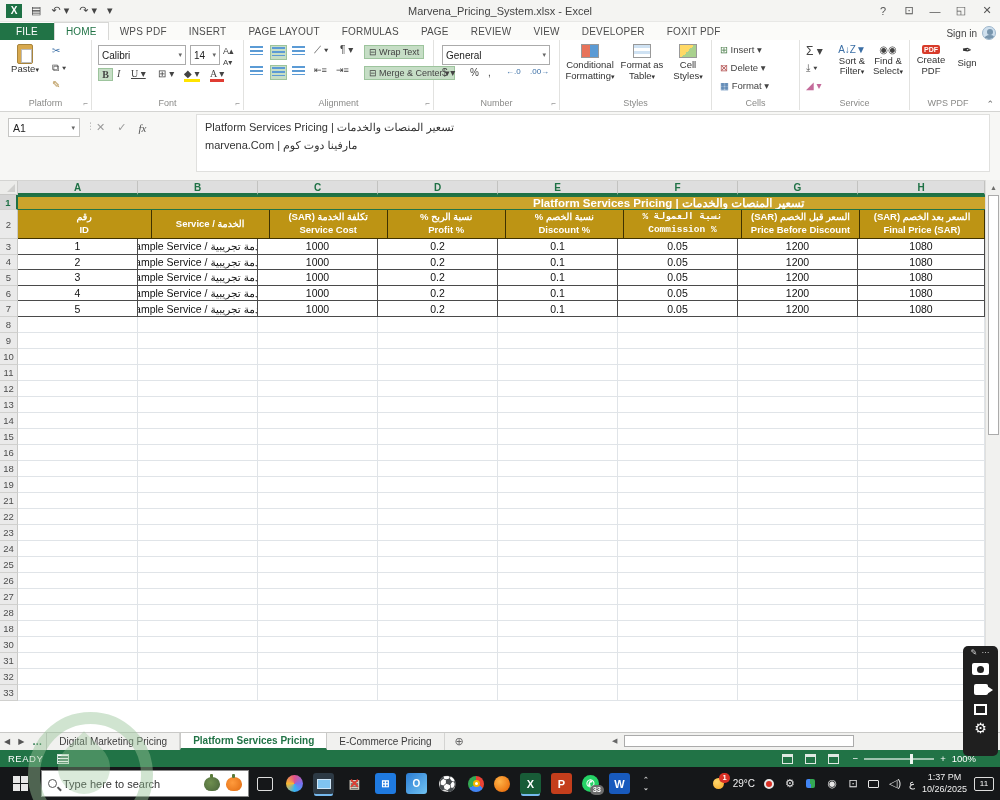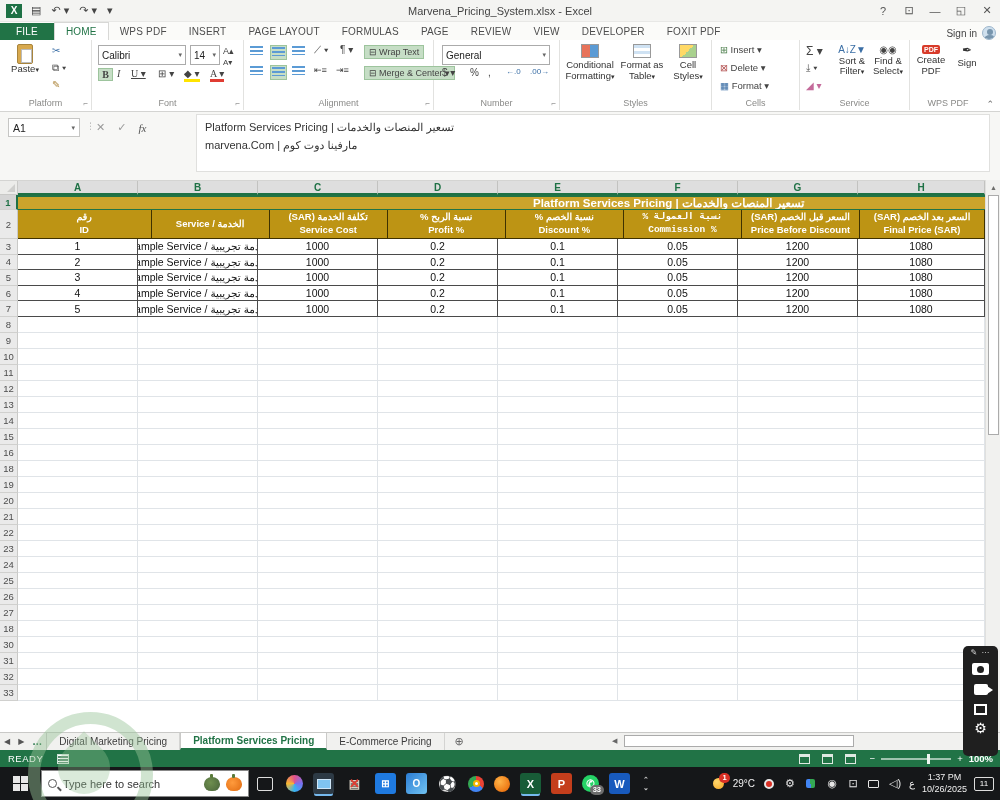--- a/index.html
+++ b/index.html
@@ -551,31 +551,20 @@
         <div class="ecell" style="width: 120px;"></div>
         <div class="ecell" style="width: 120px;"></div>
         <div class="ecell" style="width: 120px;"></div>
         <div class="ecell" style="width: 120px;"></div>
         <div class="ecell" style="width: 120px;"></div>
         <div class="ecell" style="width: 120px;"></div>
         <div class="ecell" style="width: 120px;"></div>
         <div class="ecell" style="width: 127px;"></div>
       </div>
       <div class="grow" style="height: 16px;">
-        <div class="rowh" style="height: 16px;">20</div>
-        <div class="ecell" style="width: 120px;"></div>
-        <div class="ecell" style="width: 120px;"></div>
-        <div class="ecell" style="width: 120px;"></div>
-        <div class="ecell" style="width: 120px;"></div>
-        <div class="ecell" style="width: 120px;"></div>
-        <div class="ecell" style="width: 120px;"></div>
-        <div class="ecell" style="width: 120px;"></div>
-        <div class="ecell" style="width: 127px;"></div>
-      </div>
-      <div class="grow" style="height: 16px;">
         <div class="rowh" style="height: 16px;">21</div>
         <div class="ecell" style="width: 120px;"></div>
         <div class="ecell" style="width: 120px;"></div>
         <div class="ecell" style="width: 120px;"></div>
         <div class="ecell" style="width: 120px;"></div>
         <div class="ecell" style="width: 120px;"></div>
         <div class="ecell" style="width: 120px;"></div>
         <div class="ecell" style="width: 120px;"></div>
         <div class="ecell" style="width: 127px;"></div>
       </div>
@@ -629,20 +618,31 @@
         <div class="ecell" style="width: 120px;"></div>
         <div class="ecell" style="width: 120px;"></div>
         <div class="ecell" style="width: 120px;"></div>
         <div class="ecell" style="width: 120px;"></div>
         <div class="ecell" style="width: 120px;"></div>
         <div class="ecell" style="width: 120px;"></div>
         <div class="ecell" style="width: 127px;"></div>
       </div>
       <div class="grow" style="height: 16px;">
         <div class="rowh" style="height: 16px;">27</div>
+        <div class="ecell" style="width: 120px;"></div>
+        <div class="ecell" style="width: 120px;"></div>
+        <div class="ecell" style="width: 120px;"></div>
+        <div class="ecell" style="width: 120px;"></div>
+        <div class="ecell" style="width: 120px;"></div>
+        <div class="ecell" style="width: 120px;"></div>
+        <div class="ecell" style="width: 120px;"></div>
+        <div class="ecell" style="width: 127px;"></div>
+      </div>
+      <div class="grow" style="height: 16px;">
+        <div class="rowh" style="height: 16px;">28</div>
         <div class="ecell" style="width: 120px;"></div>
         <div class="ecell" style="width: 120px;"></div>
         <div class="ecell" style="width: 120px;"></div>
         <div class="ecell" style="width: 120px;"></div>
         <div class="ecell" style="width: 120px;"></div>
         <div class="ecell" style="width: 120px;"></div>
         <div class="ecell" style="width: 120px;"></div>
         <div class="ecell" style="width: 127px;"></div>
       </div>
       <div class="grow" style="height: 16px;">
@@ -733,21 +733,21 @@
     <span class="viewic"></span>
     <span class="viewic"></span>
     <span class="viewic"></span>
     <div id="zoomctl">
       <span>−</span>
       <div id="ztrack">
           <div id="zthumb"></div>
         </div>
       <span>+</span>
     </div>
-    <span style="margin-right:7px;font-weight:bold;">100%</span>
+    <span style="margin-right:24px;">100%</span>
   </div>
 </div>
 
 <div id="widget" class="abs">
   <span class="whead">✎ ⋯</span>
   <span class="cam"></span>
   <span class="vid"></span>
   <span class="rectic"></span>
   <span class="gear">⚙</span>
 </div>

